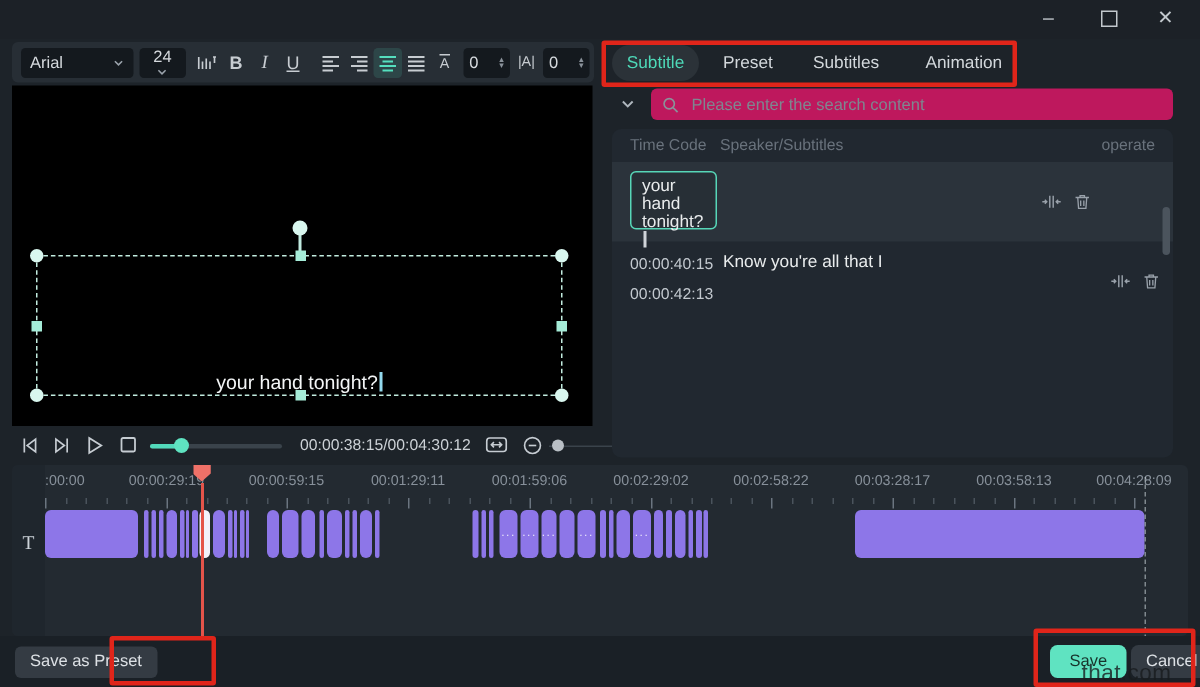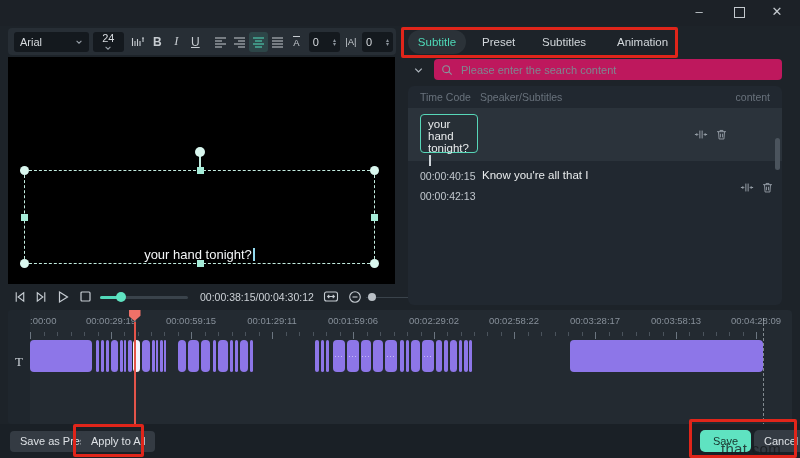--- a/index.html
+++ b/index.html
@@ -269,21 +269,21 @@
         <circle cx="6" cy="6" r="4"></circle>
         <path d="M9 9l3.5 3.5"></path>
       </svg>
     <input placeholder="Please enter the search content" style="">
   </div>
 
   <div class="table">
     <div class="thead">
       <div class="th-time">Time Code</div>
       <div class="th-speaker">Speaker/Subtitles</div>
-      <div class="th-op">content</div>
+      <div class="th-op">operate</div>
     </div>
     <div>
         <div class="srow sel">
           <div class="txtbox">your hand tonight?<span class="caret2"></span></div>
           <div class="ops">
             <span class="op">
               <svg width="14" height="13" viewBox="0 0 16 14" stroke="currentColor" stroke-width="1.1" fill="none">
                 <path d="M6.7 2.5v9M9.3 2.5v9M1 7h3.2M2.9 5.5L4.4 7 2.9 8.5M15 7h-3.2M13.1 5.5L11.6 7l1.5 1.5"></path>
               </svg>
             </span>
@@ -431,21 +431,20 @@
         <div class="block thin" style="left: 461px; width: 3px;"></div>
         <div class="block" style="left: 562px; width: 193px;"></div>
       </div>
     <div class="endline" style="left: 755px;"></div>
     <div class="playline" style="left: 125.5px;"></div>
     <div class="playmarker" style="left: 120.5px;"></div>
   </div>
 
   <div class="footer">
     <div class="fbtn b-preset">Save as Preset</div>
-    <div class="fbtn b-apply">Apply to All</div>
     <div class="fbtn b-save">Save</div>
     <div class="fbtn b-cancel">Cancel</div>
   </div>
 
   <div class="redbox ann-tabs"></div>
   <div class="redbox ann-apply"></div>
   <div class="redbox ann-save"></div>
   <div class="watermark">that.com</div>
 
 </div>

